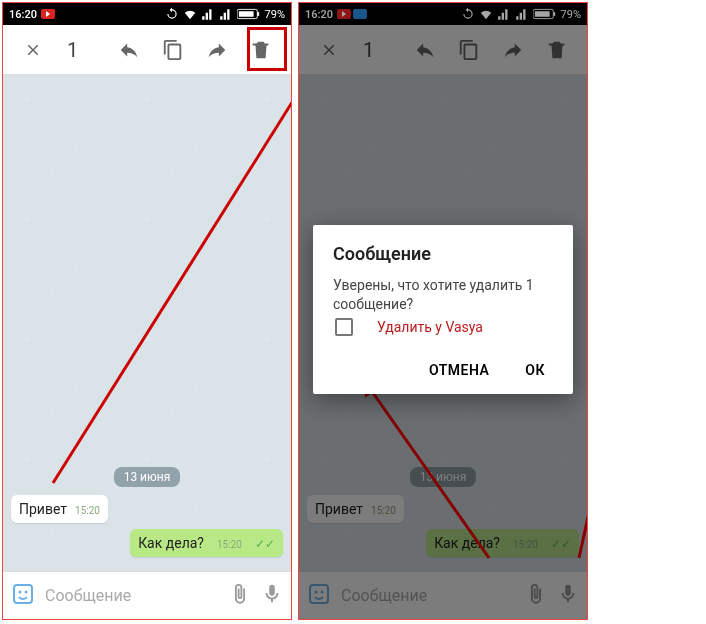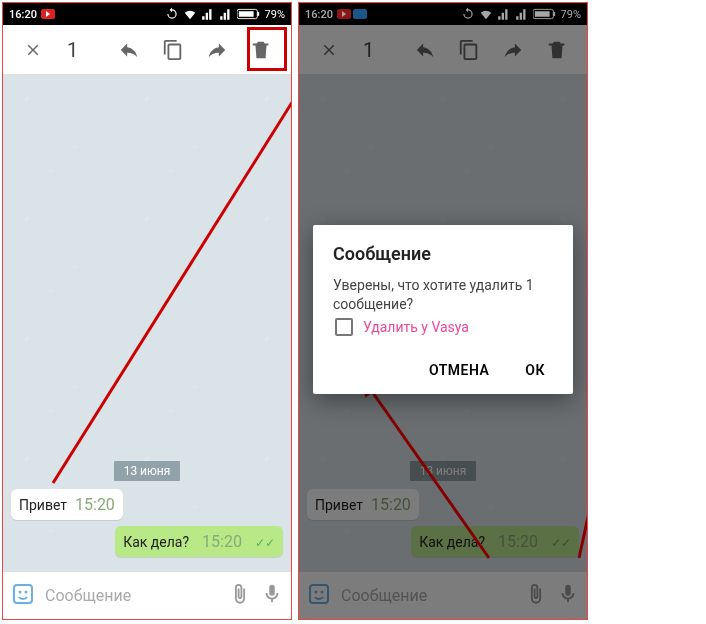--- a/index.html
+++ b/index.html
@@ -68,40 +68,40 @@
     justify-content: flex-end;
     padding: 8px;
     position: relative;
   }
   .date-pill {
     align-self: center;
     background: rgba(120,140,150,0.75);
     color: #fff;
     font-size: 12px;
     padding: 3px 10px;
-    border-radius: 1px;
+    border-radius: 8px;
     margin-bottom: 8px;
   }
   .msg-row { display: flex; margin-bottom: 6px; }
   .msg-row.out { justify-content: flex-end; }
   .bubble {
     background: #fff;
     border-radius: 6px;
     padding: 6px 8px;
     font-size: 14px;
     color: #222;
     display: flex;
     align-items: baseline;
     gap: 8px;
     max-width: 75%;
     box-shadow: 0 1px 1px rgba(0,0,0,0.1);
   }
   .bubble.out { background: #d4f4b4; gap: 13px; }
   .bubble.selected { background: #b8e986; }
-  .bubble .ts { font-size: 16px; color: #8aa97a; }
+  .bubble .ts { font-size: 10px; color: #8aa97a; }
   .bubble .checks { color: #58b158; font-size: 12px; }
   
   .inputbar {
     height: 48px;
     background: #fff;
     display: flex;
     align-items: center;
     padding: 0 8px;
     gap: 10px;
     border-top: 1px solid #ddd;
@@ -129,21 +129,21 @@
     left: 14px;
     right: 14px;
     top: 222px;
     background: #fff;
     border-radius: 2px;
     padding: 18px 20px 10px 20px;
     box-shadow: 0 6px 24px rgba(0,0,0,0.4);
   }
   .dialog .dlg-title { font-size: 18px; font-weight: 600; color: #222; margin-bottom: 12px; }
   .dialog .dlg-msg { font-size: 14px; color: #444; line-height: 1.35; margin-bottom: 0; }
-  .dialog .chk-row { display: flex; align-items: center; gap: 10px; font-size: 14px; color: #ec4899; padding: 4px 2px; }
+  .dialog .chk-row { display: flex; align-items: center; gap: 24px; font-size: 14px; color: #b91c1c; padding: 4px 2px; }
   .dialog .chk { width: 18px; height: 18px; border: 2px solid #777; border-radius: 2px; }
   .dialog .dlg-actions { display: flex; justify-content: flex-end; gap: 20px; margin-top: 16px; }
   .dialog .dlg-btn { color: #000000; font-weight: 600; font-size: 14px; letter-spacing: 0.5px; padding: 6px 8px; }
 </style>
 </head>
 <body>
 
 <div class="phone">
 
   <div class="statusbar">

